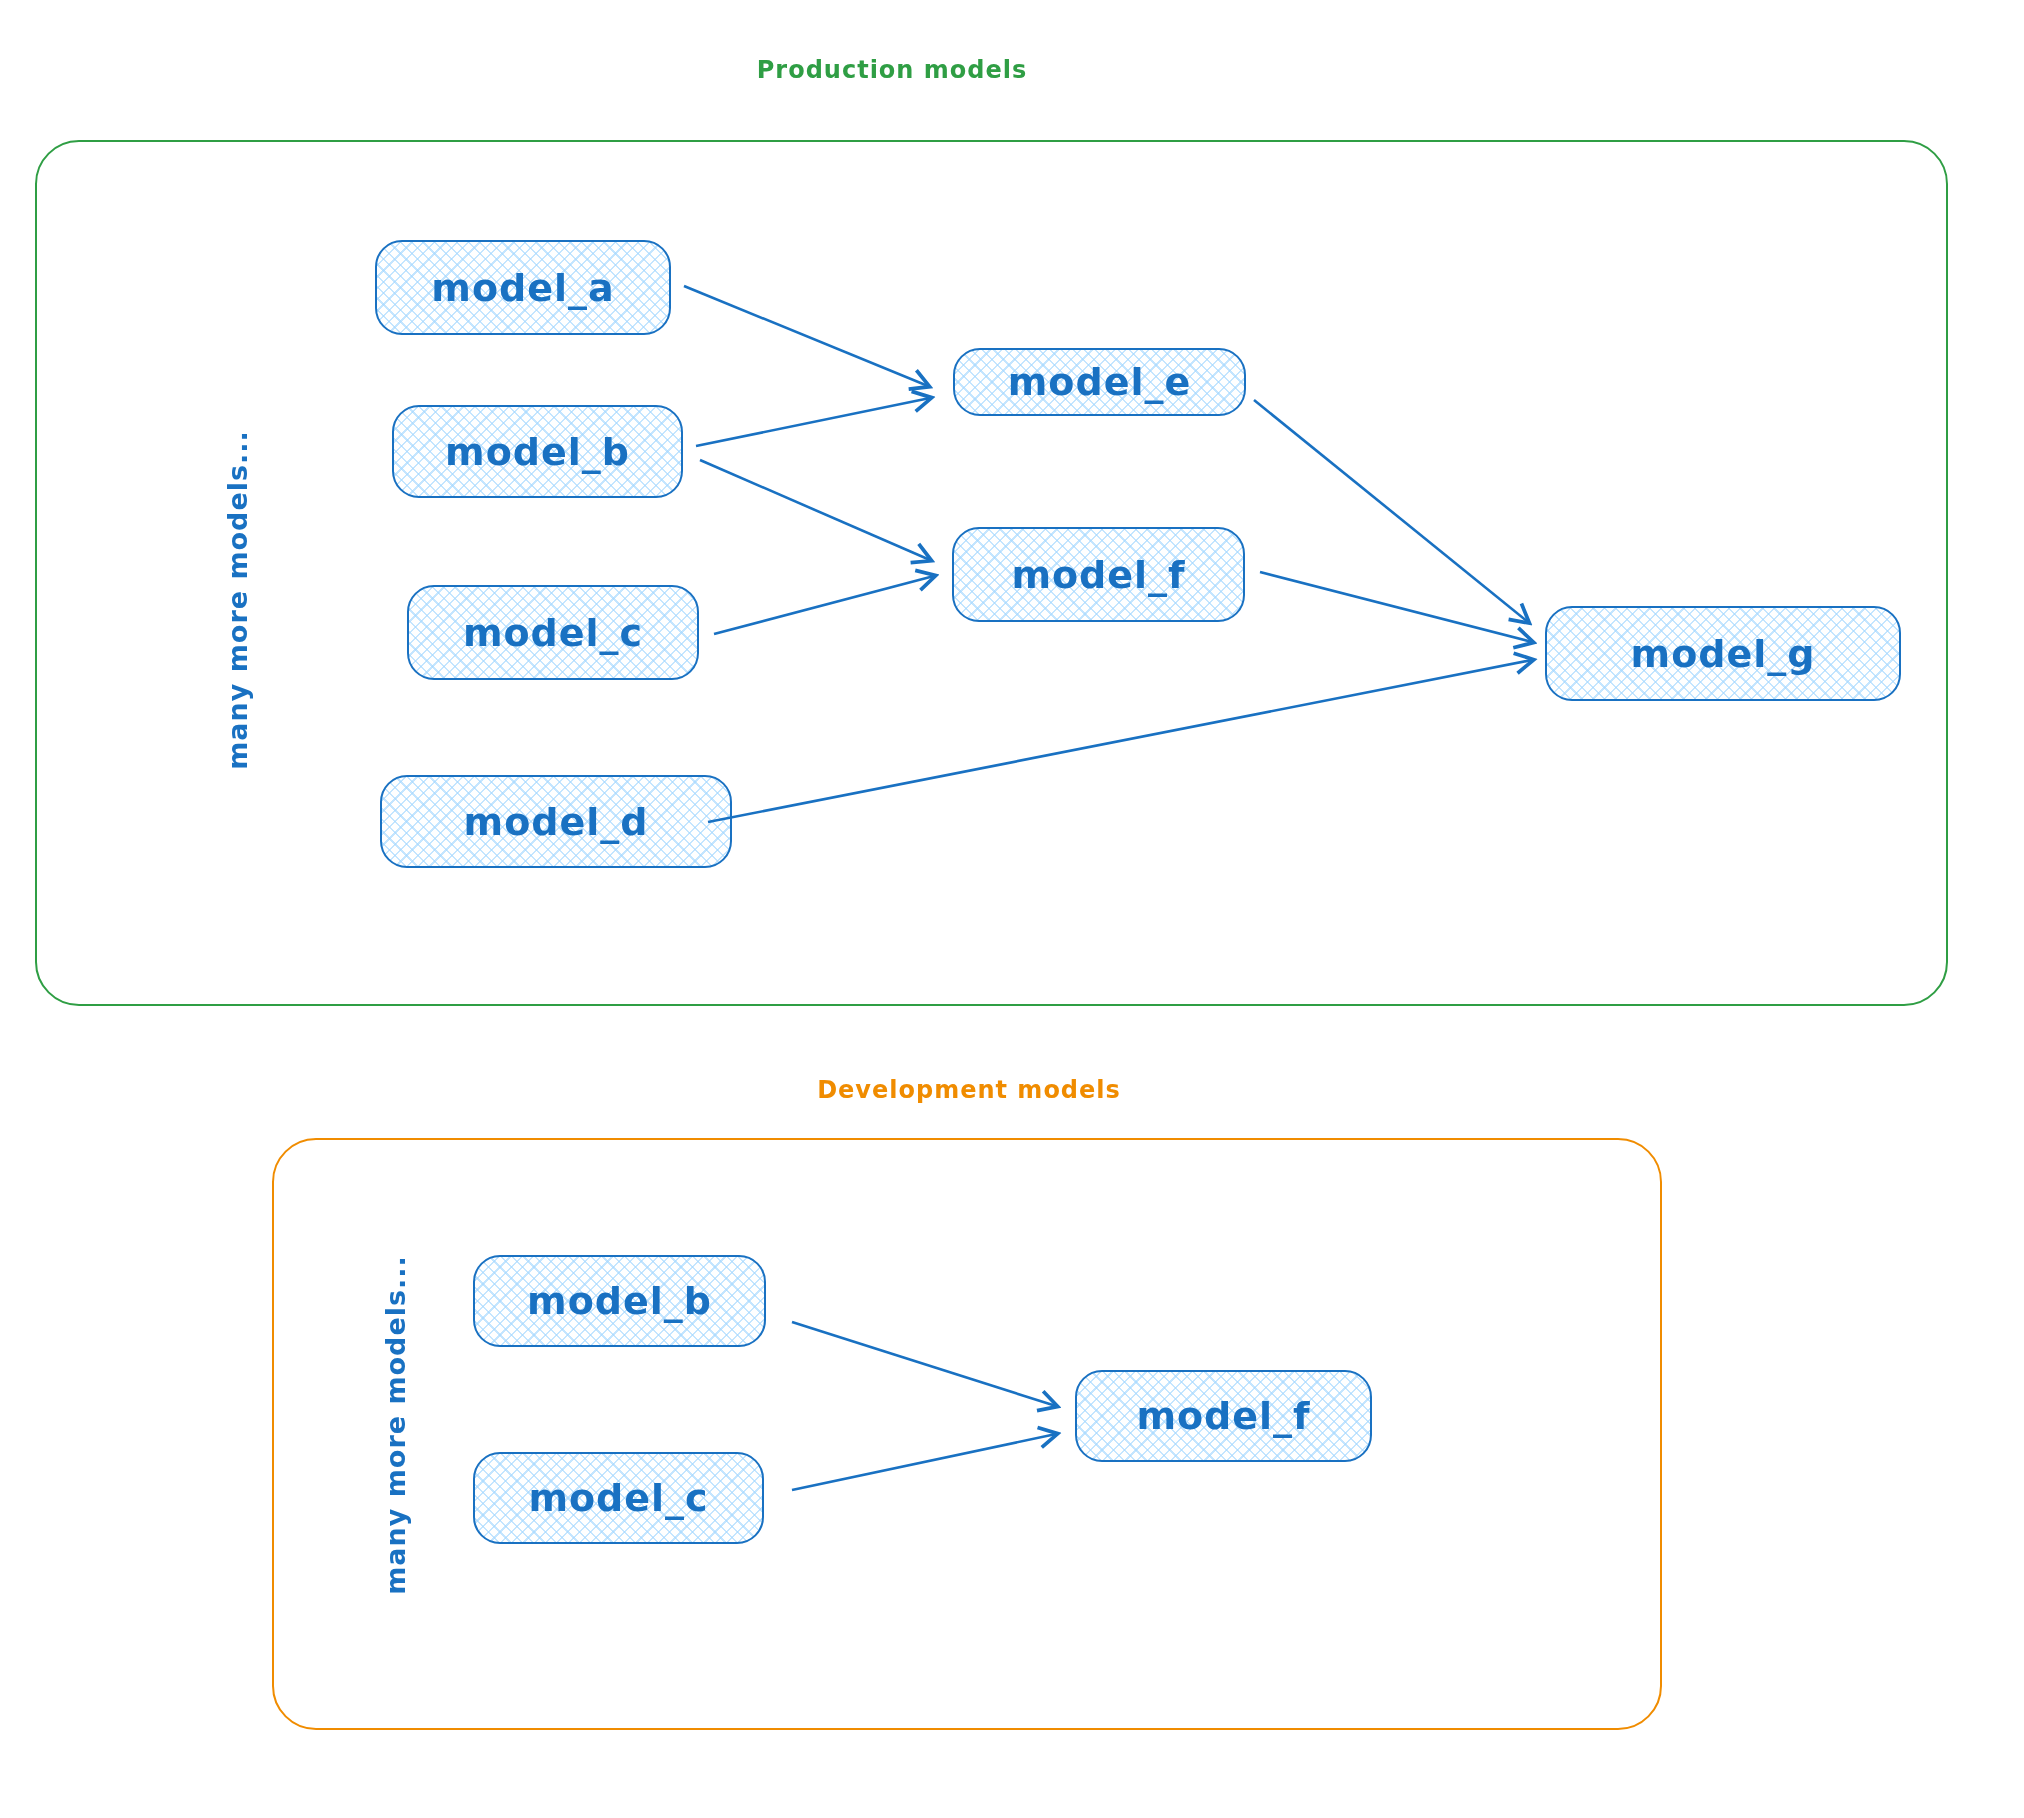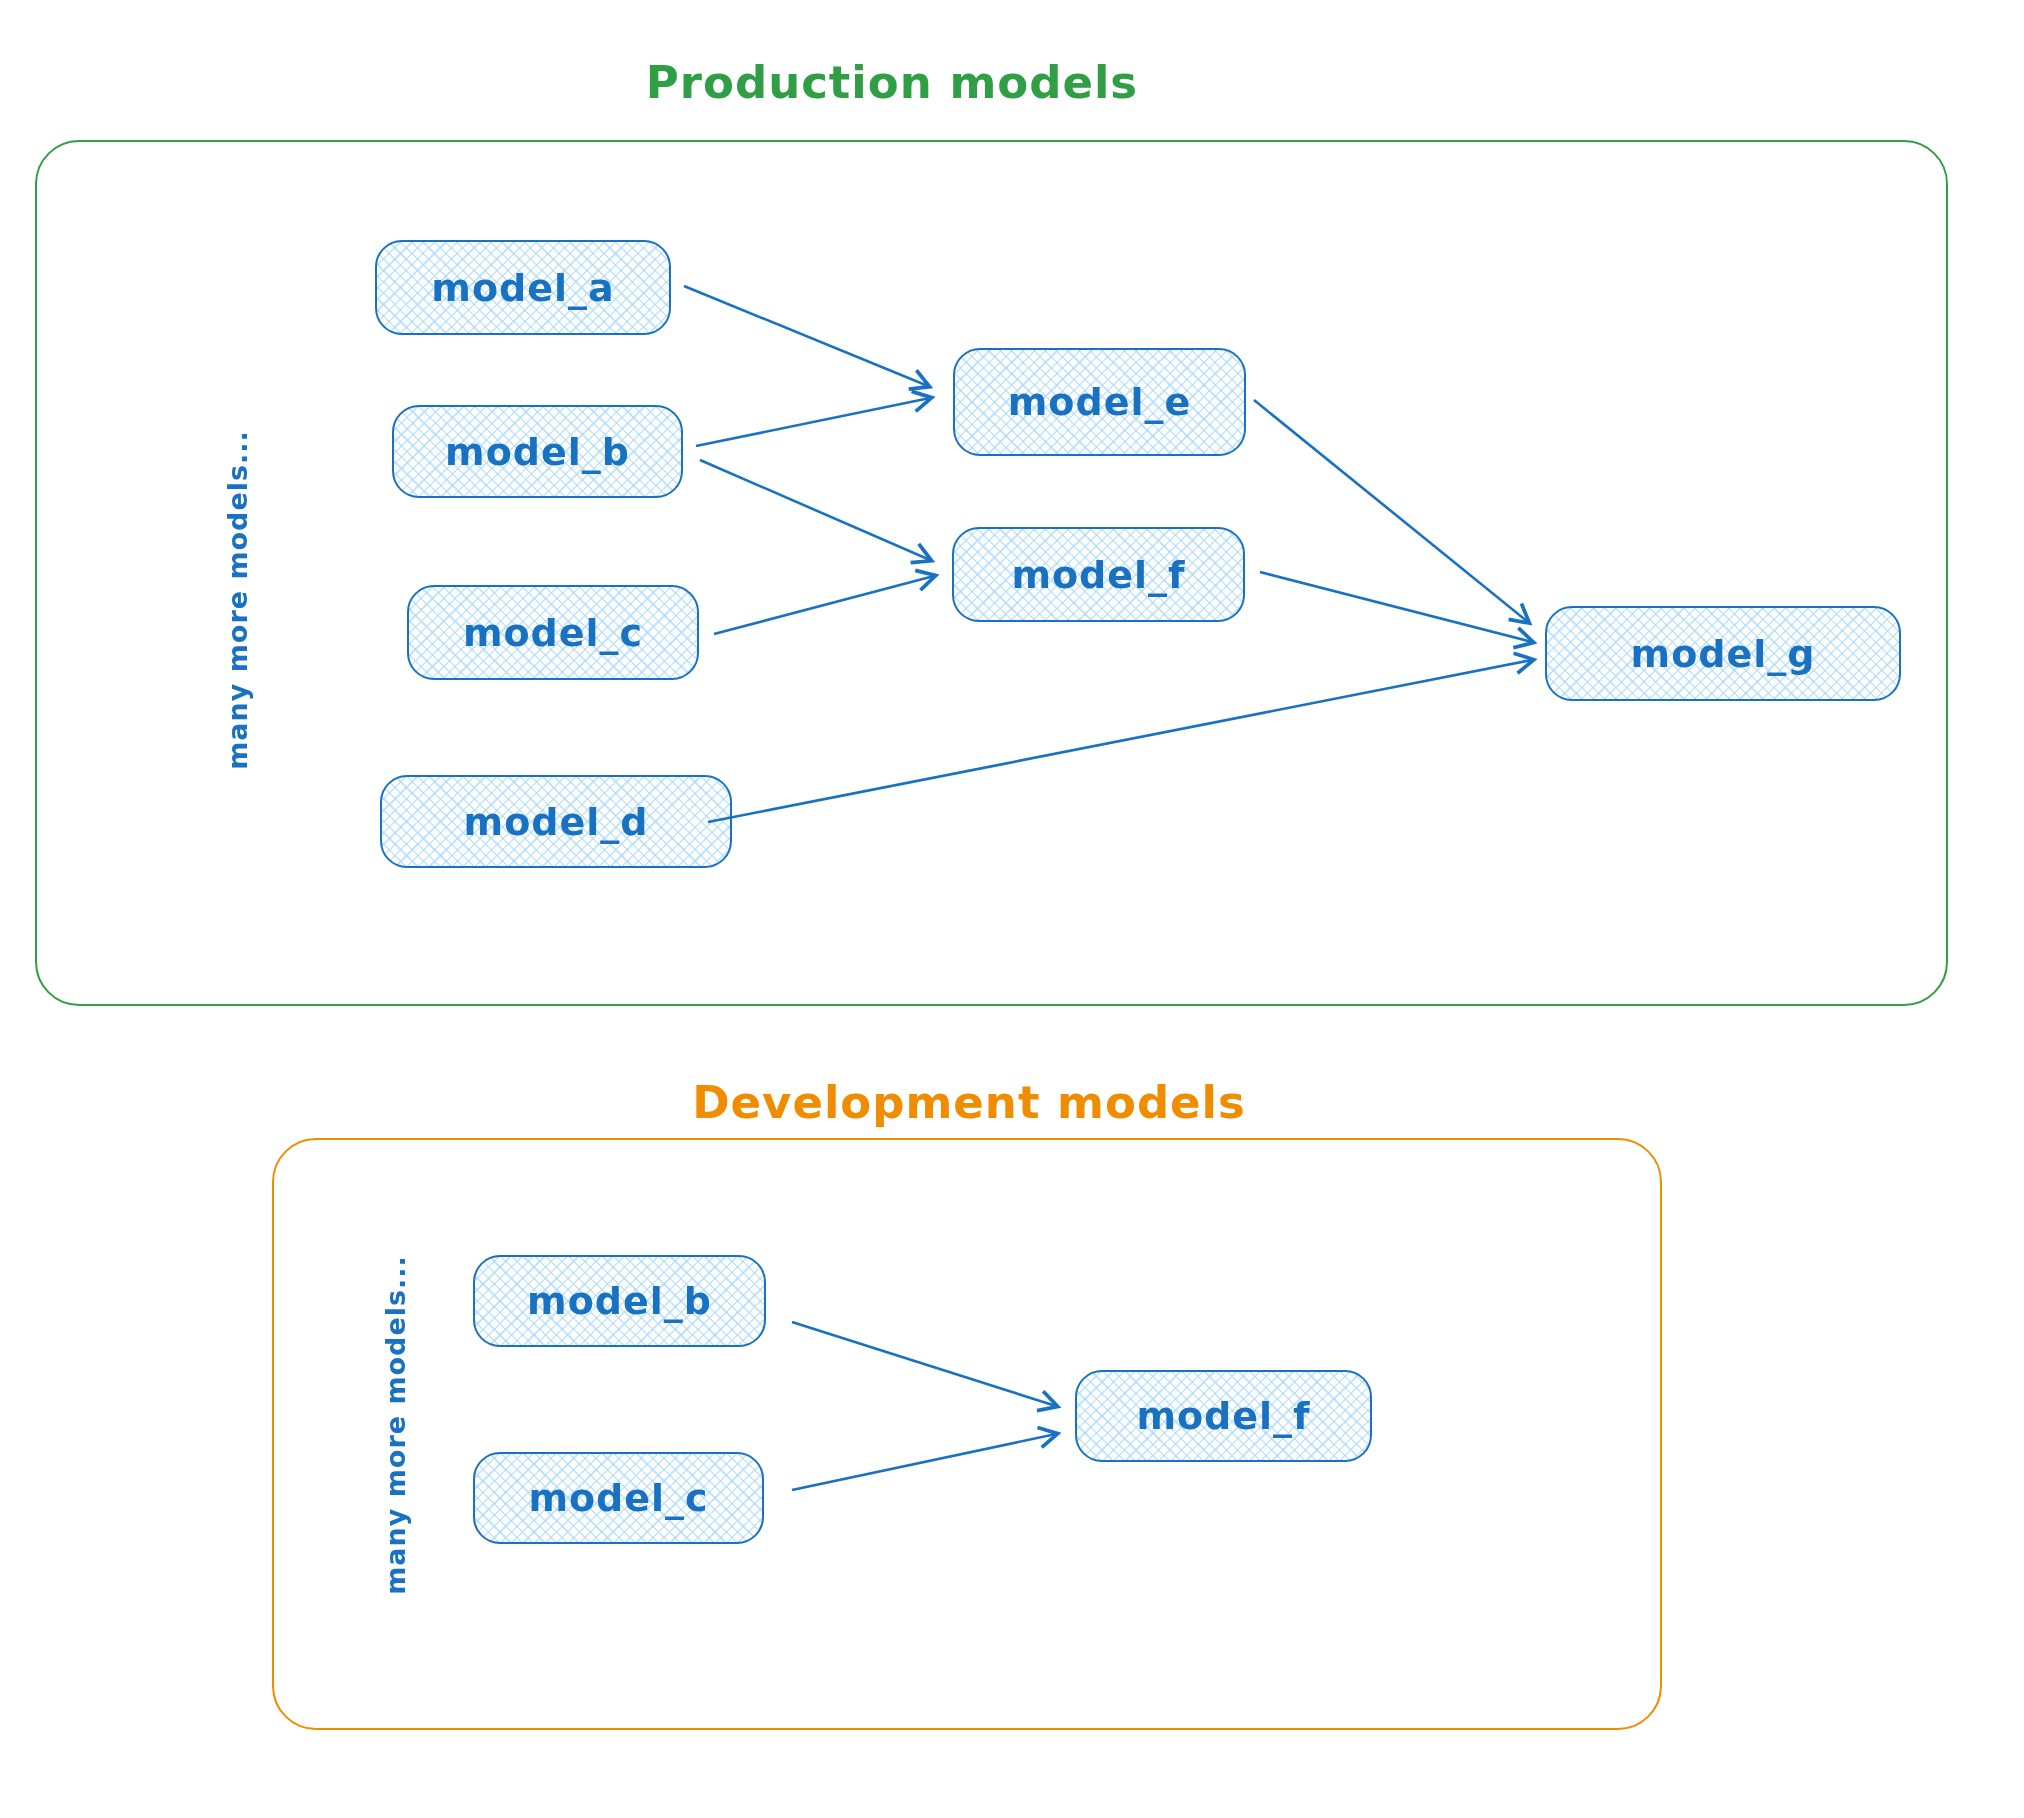--- a/index.html
+++ b/index.html
@@ -13,21 +13,21 @@
   .canvas{
     position:relative;
     width:2024px;height:1818px;
     background:#fff;
     font-family:"DejaVu Sans", sans-serif;
     overflow:hidden;
   }
   .section-title{
     position:absolute;
     transform:translateX(-50%);
-    font-size:45px;
+    font-size:24px;
     font-weight:600;
     letter-spacing:1px;
     white-space:nowrap;
   }
   .title-production{color:var(--green);}
   .title-development{color:var(--orange);}
   .frame{
     position:absolute;
     border-radius:44px;
     background:transparent;
@@ -96,21 +96,21 @@
   </div>
 
   <div class="node" style="left:407px;top:585px;width:292px;height:95px;">
     <span class="node-label">model_c</span>
   </div>
 
   <div class="node" style="left:380px;top:775px;width:352px;height:93px;">
     <span class="node-label">model_d</span>
   </div>
 
-  <div class="node" style="left:953px;top:348px;width:293px;height:108px;">
+  <div class="node" style="left:953px;top:348px;width:293px;height:68px;">
     <span class="node-label">model_e</span>
   </div>
 
   <div class="node" style="left:952px;top:527px;width:293px;height:95px;">
     <span class="node-label">model_f</span>
   </div>
 
   <div class="node" style="left:1545px;top:606px;width:356px;height:95px;">
     <span class="node-label">model_g</span>
   </div>

